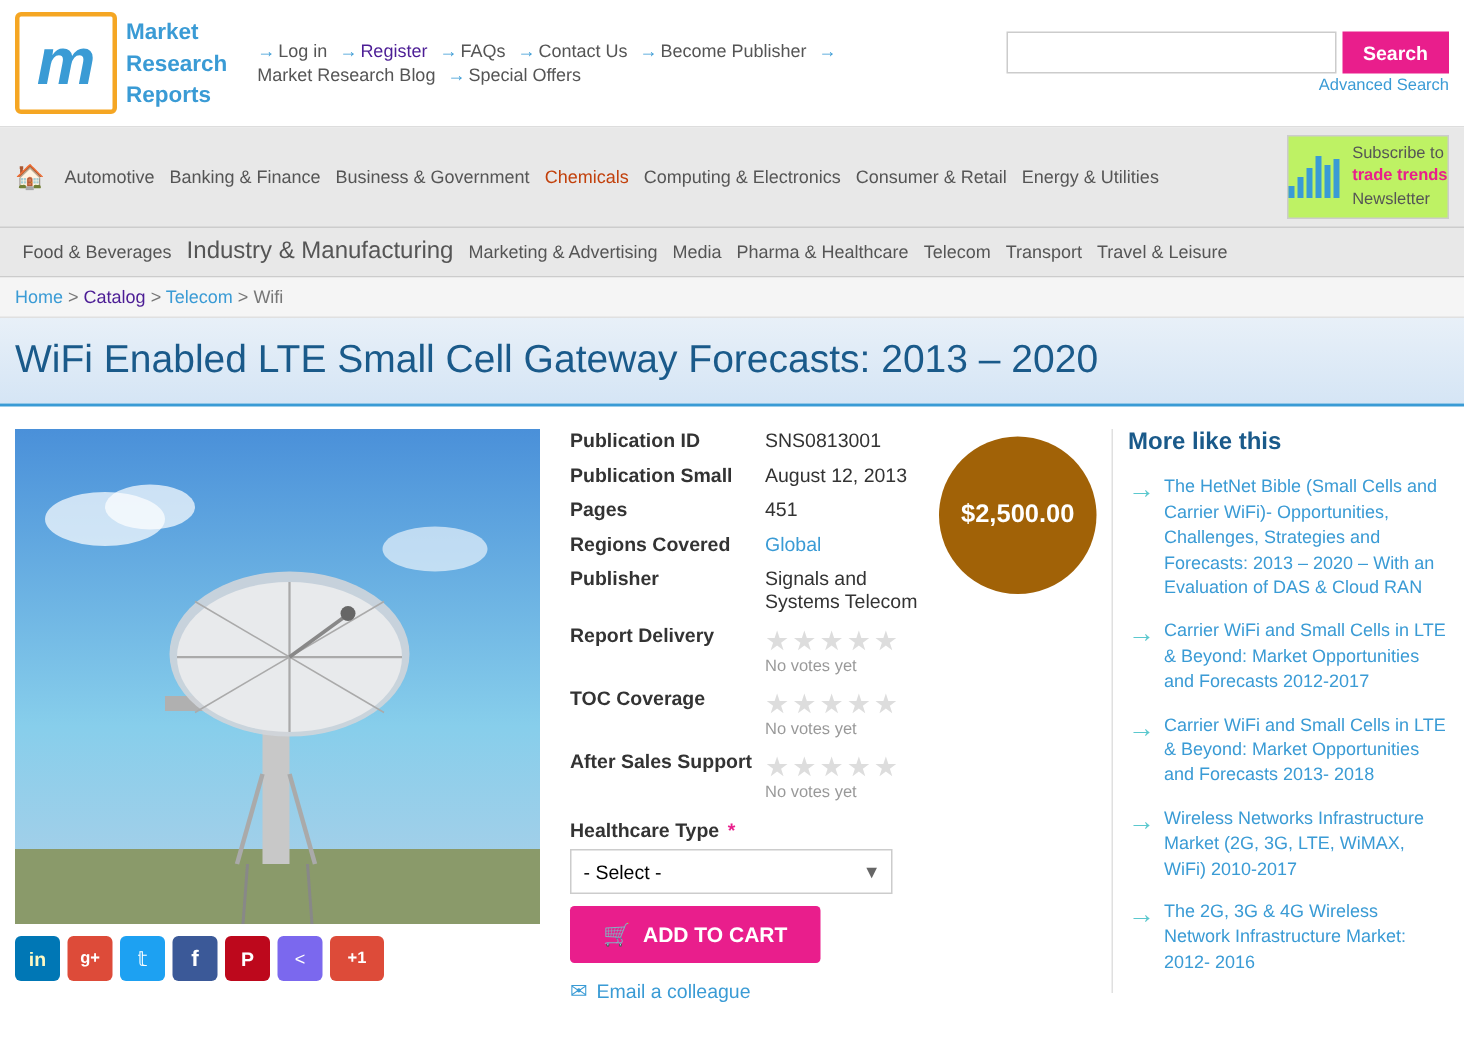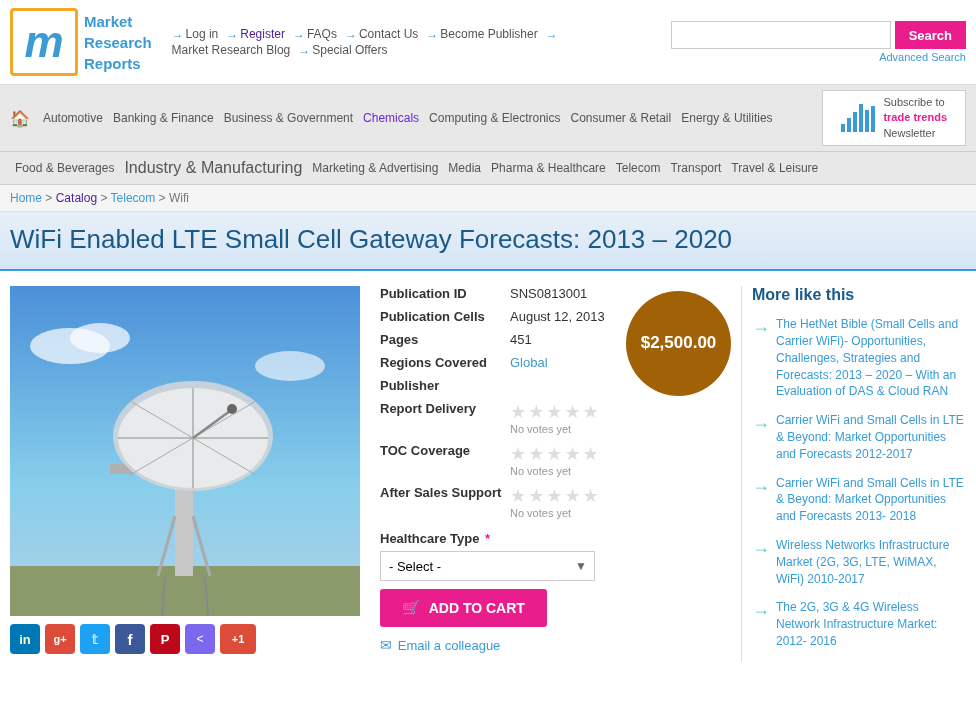--- a/index.html
+++ b/index.html
@@ -48,26 +48,26 @@
     </div>
   </div>
 </div>
 
 <div style="background:#e8e8e8; border-bottom: 1px solid #ccc;">
   <div style="display:flex; align-items:center; padding: 5px 10px; flex-wrap:wrap; gap:0; border-bottom: 1px solid #ccc;">
     <span style="font-size:16px; color:#888; margin-right:8px; cursor:pointer;">🏠</span>
     <a href="#" style="font-size:12px; color:#555; text-decoration:none; padding:2px 5px;">Automotive</a>
     <a href="#" style="font-size:12px; color:#555; text-decoration:none; padding:2px 5px;">Banking &amp; Finance</a>
     <a href="#" style="font-size:12px; color:#555; text-decoration:none; padding:2px 5px;">Business &amp; Government</a>
-    <a href="#" style="font-size:12px; color:#6d28d9; text-decoration:none; padding:2px 5px;">Chemicals</a>
+    <a href="#" style="font-size:12px; color:#c2410c; text-decoration:none; padding:2px 5px;">Chemicals</a>
     <a href="#" style="font-size:12px; color:#555; text-decoration:none; padding:2px 5px;">Computing &amp; Electronics</a>
     <a href="#" style="font-size:12px; color:#555; text-decoration:none; padding:2px 5px;">Consumer &amp; Retail</a>
     <a href="#" style="font-size:12px; color:#555; text-decoration:none; padding:2px 5px;">Energy &amp; Utilities</a>
 
-    <div style="margin-left:auto; display:flex; align-items:center; gap:8px; background:#ffffff; border:1px solid #ccc; padding:4px 18px; cursor:pointer;">
+    <div style="margin-left:auto; display:flex; align-items:center; gap:8px; background:#bef264; border:1px solid #ccc; padding:4px 0; cursor:pointer;">
 
       <div style="display:flex; align-items:flex-end; gap:2px; height:28px;">
         <div style="width:4px; height:8px; background:#3a9bd5;"></div>
         <div style="width:4px; height:14px; background:#3a9bd5;"></div>
         <div style="width:4px; height:20px; background:#3a9bd5;"></div>
         <div style="width:4px; height:28px; background:#3a9bd5;"></div>
         <div style="width:4px; height:22px; background:#3a9bd5;"></div>
         <div style="width:4px; height:26px; background:#3a9bd5;"></div>
       </div>
       <div style="font-size:11px; color:#555; line-height:1.4;">
@@ -162,36 +162,37 @@
     <div style="display:flex; gap:10px; align-items:flex-start;">
 
       <div style="flex:1;">
 
         <div style="display:flex; margin-bottom:8px;">
           <span style="width:130px; font-weight:bold; font-size:13px; flex-shrink:0;">Publication ID</span>
           <span style="font-size:13px;text-align:center;">SNS0813001</span>
         </div>
 
         <div style="display:flex; margin-bottom:8px;">
-          <span style="width:130px; font-weight:bold; font-size:13px; flex-shrink:0;">Publication Cells</span>
+          <span style="width:130px; font-weight:bold; font-size:13px; flex-shrink:0;">Publication Small</span>
           <span style="font-size:13px;">August 12, 2013</span>
         </div>
 
         <div style="display:flex; margin-bottom:8px;">
           <span style="width:130px; font-weight:bold; font-size:13px; flex-shrink:0;">Pages</span>
           <span style="font-size:13px;">451</span>
         </div>
 
         <div style="display:flex; margin-bottom:8px;">
           <span style="width:130px; font-weight:bold; font-size:13px; flex-shrink:0;">Regions Covered</span>
           <span style="font-size:13px; color:#3a9bd5;">Global</span>
         </div>
 
         <div style="display:flex; margin-bottom:8px;">
           <span style="width:130px; font-weight:bold; font-size:13px; flex-shrink:0;">Publisher</span>
+          <span style="font-size:13px;">Signals and Systems Telecom</span>
         </div>
 
         <div style="display:flex; margin-bottom:8px; align-items:flex-start;">
           <span style="width:130px; font-weight:bold; font-size:13px; flex-shrink:0;">Report Delivery</span>
           <div style="display:flex; flex-direction:column;">
             <div style="display:flex; gap:2px;">
               <span style="color:#ddd; font-size:18px; cursor:pointer;">★</span>
               <span style="color:#ddd; font-size:18px; cursor:pointer;">★</span>
               <span style="color:#ddd; font-size:18px; cursor:pointer;">★</span>
               <span style="color:#ddd; font-size:18px; cursor:pointer;">★</span>

